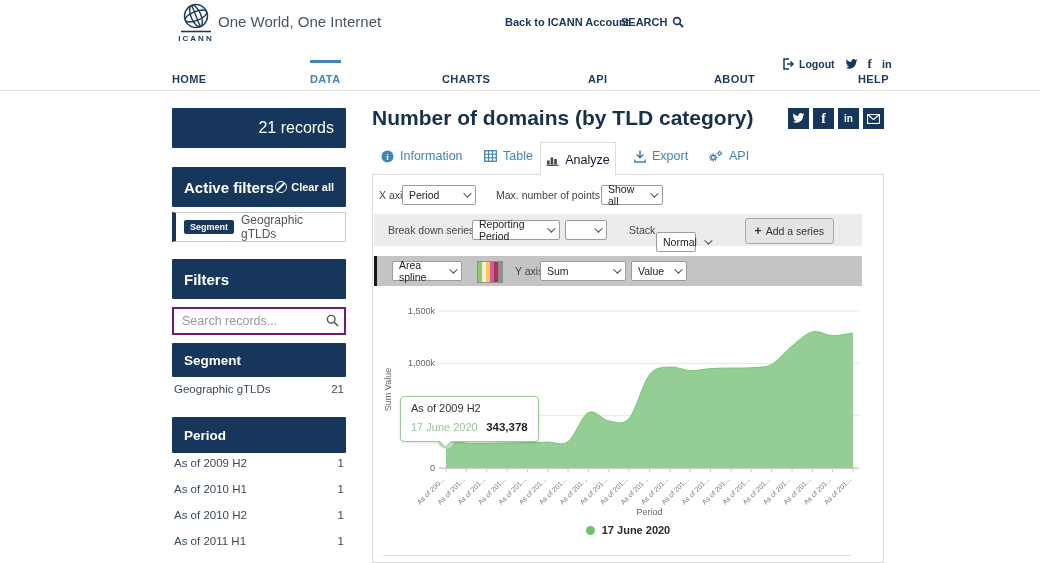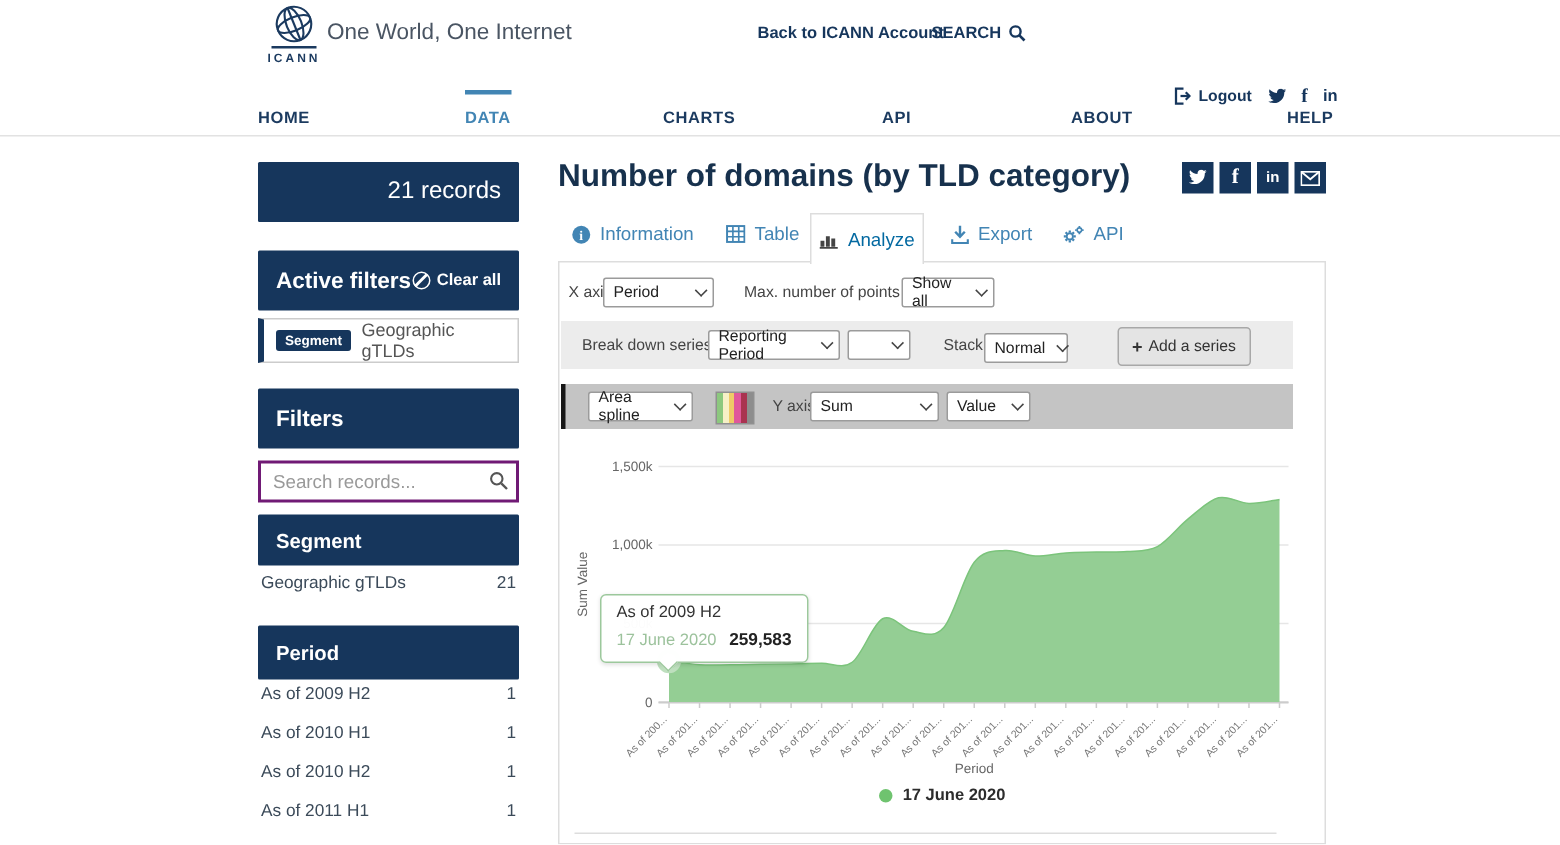--- a/index.html
+++ b/index.html
@@ -33,21 +33,21 @@
   .no-circle{width:10px;height:10px;border:1.5px solid #fff;border-radius:50%;position:relative;}
   .no-circle::after{content:"";position:absolute;left:-1px;top:4px;width:11px;height:1.5px;background:#fff;transform:rotate(-45deg);}
   
   .page-title{left:372px;top:106px;font-size:21px;font-weight:bold;color:#17314d;}
   .share-btn{top:108px;width:21px;height:21px;background:#16365c;color:#fff;display:flex;
              align-items:center;justify-content:center;cursor:pointer;}
   .share-btn .fb{font-family:"Liberation Serif",serif;font-weight:bold;font-size:14px;}
   .share-btn .li{font-size:10px;font-weight:bold;}
   .tab{top:149px;display:flex;align-items:center;gap:6px;font-size:12.5px;color:#4285b4;cursor:pointer;}
   .tab-active{left:540px;top:142px;width:74px;height:33px;background:#fff;border:1px solid #ddd;border-bottom:none;
-              display:flex;align-items:center;justify-content:center;gap:6px;font-size:12.5px;color:#0369a1;z-index:3;}
+              display:flex;align-items:center;justify-content:center;gap:6px;font-size:12.5px;color:#0f172a;z-index:3;}
   .panel{left:372px;top:174px;width:512px;height:389px;border:1px solid #ddd;background:#fff;box-sizing:border-box;}
   .ctl-label{font-size:10.5px;color:#444;}
   .sel{display:flex;align-items:center;justify-content:space-between;background:#fff;border:1px solid #9b9b9b;
        border-radius:2px;font-size:10.5px;color:#222;padding:0 6px;height:20px;box-sizing:border-box;cursor:pointer;}
   .sel::after{content:"";width:5px;height:5px;border-right:1.6px solid #444;border-bottom:1.6px solid #444;
        transform:rotate(45deg) translateY(-2px);margin-left:7px;flex:0 0 auto;}
   .row2{position:absolute;left:1px;top:39px;width:488px;height:32px;background:#ececec;}
   .row3{position:absolute;left:1px;top:81px;width:488px;height:30px;background:#c4c4c4;border-left:3px solid #161616;box-sizing:border-box;}
   .add-btn{position:absolute;right:28px;top:4px;height:24px;background:#e4e4e4;border:1px solid #a8a8a8;border-radius:3px;
        font-size:10.5px;color:#333;display:flex;align-items:center;padding:0 9px;gap:4px;cursor:pointer;}
@@ -269,21 +269,21 @@
 
     <div class="row2">
       <span class="ctl-label" style="position:absolute;left:14px;top:10px;">Break down series</span>
       <div class="sel" style="position:absolute;left:98px;top:6px;width:88px;">
         <span>Reporting Period</span>
       </div>
       <div class="sel" style="position:absolute;left:191px;top:6px;width:42px;">
         <span></span>
       </div>
       <span class="ctl-label" style="position:absolute;left:255px;top:10px;">Stack</span>
-      <div class="sel" style="position:absolute;left:282px;top:8px;width:56px;">
+      <div class="sel" style="position:absolute;left:282px;top:18px;width:40px;">
         <span>Normal</span>
       </div>
       <div class="add-btn">
         <b>+</b>
         <span>Add a series</span>
       </div>
     </div>
 
     <div class="row3">
       <div class="sel" style="position:absolute;left:15px;top:5px;width:70px;">
@@ -357,21 +357,21 @@
         <circle cx="67" cy="144.83031266666666" r="4.5" fill="#ffffff"></circle>
         <circle cx="67" cy="144.83031266666666" r="3" fill="#5fb75f"></circle>
         <text x="12" y="93.5" font-size="9" fill="#666" text-anchor="middle" transform="rotate(-90 12 93.5)">Sum Value</text>
         <text x="270.5" y="219" font-size="9" fill="#666" text-anchor="middle">Period</text>
       </svg>
 
     <div class="tooltip">
       <div class="tt-title">As of 2009 H2</div>
       <div>
         <span class="tt-series">17 June 2020</span>
-        <span class="tt-value">259,583</span>
+        <span class="tt-value">343,378</span>
       </div>
     </div>
 
     <div class="legend">
       <span class="legend-dot" id="legend-dot" style="background: rgb(111, 195, 111);"></span>
       <span class="legend-label">17 June 2020</span>
     </div>
 
     <div class="panel-rule"></div>
   </div>

